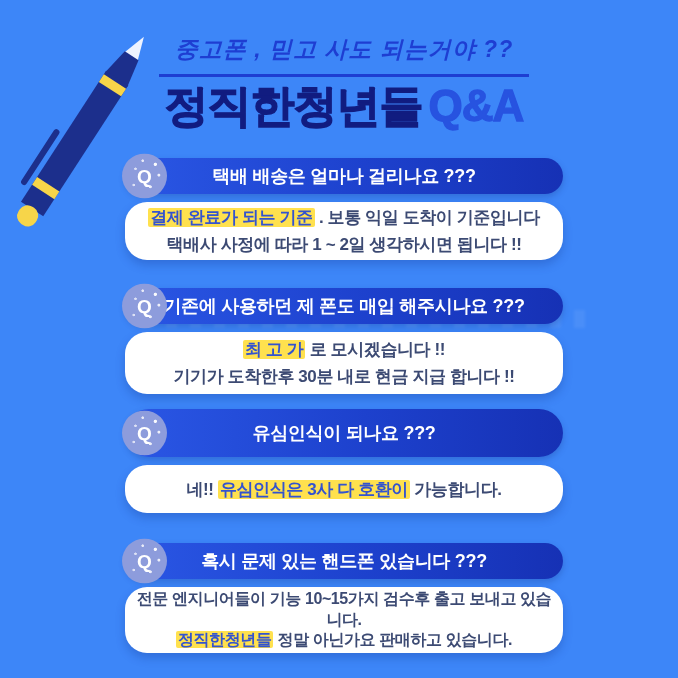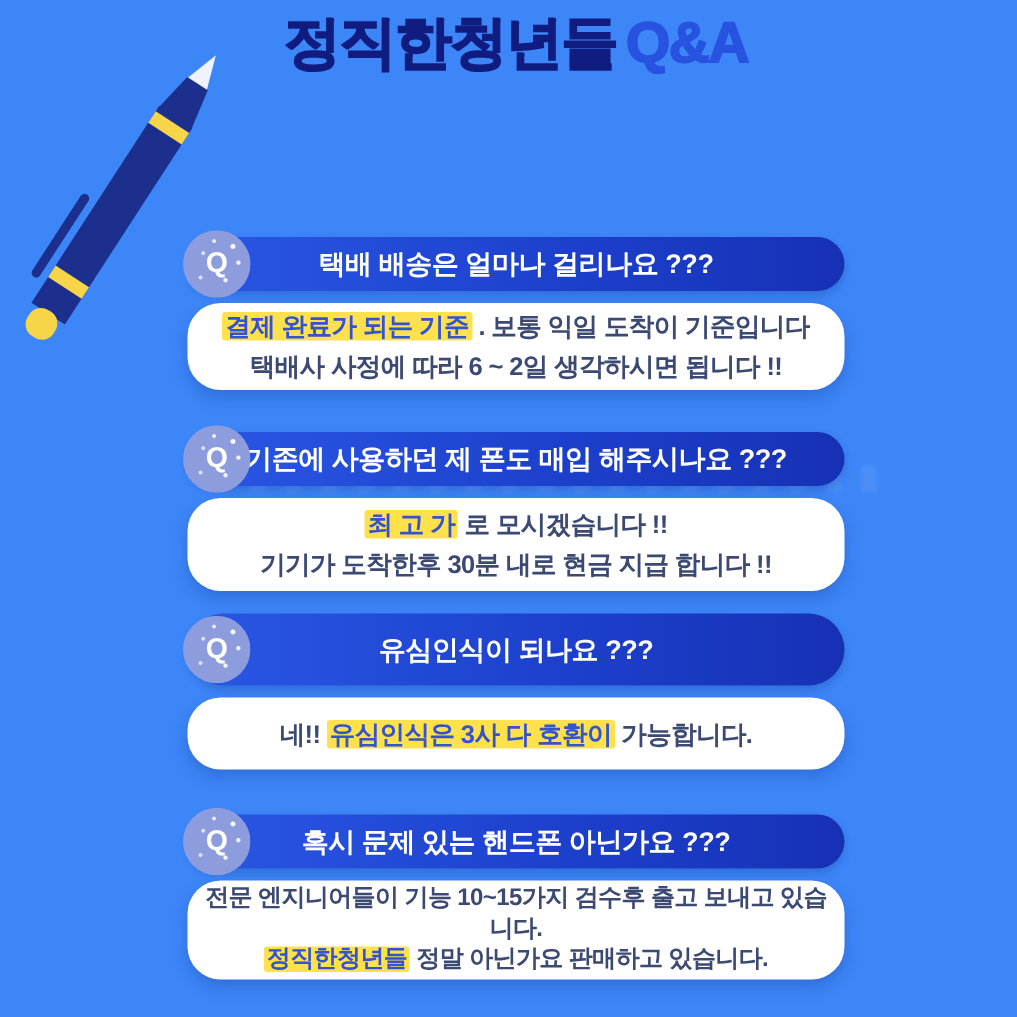--- a/index.html
+++ b/index.html
@@ -12,21 +12,21 @@
   .pen-wrap{position:absolute;left:-2px;top:14px;width:165px;height:240px;}
   
   .header{position:absolute;left:118px;top:0;width:452px;text-align:center;}
   .tagline{
     margin-top:34px;display:inline-block;
     font-size:23px;font-weight:bold;font-style:italic;
     color:var(--handBlue,#1e3ed2);
     border-bottom:3px solid var(--handBlue,#1e3ed2);
     padding:0 16px 9px 16px;letter-spacing:1px;
   }
-  .title{margin-top:6px;font-size:38px;font-weight:bold;letter-spacing:-1px;line-height:46px;}
+  .title{margin-top:6px;font-size:44px;font-weight:bold;letter-spacing:-1px;line-height:46px;}
   .title .t-main{color:var(--titleNavy,#111c80);-webkit-text-stroke:1.3px var(--titleNavy,#111c80);}
   .title .t-qa{color:var(--qaBlue,#2753e0);-webkit-text-stroke:1.3px var(--qaBlue,#2753e0);margin-left:6px;}
   
   .watermark{
     position:absolute;left:142px;top:310px;width:452px;height:18px;
     background:repeating-linear-gradient(90deg,rgba(255,255,255,.13) 0 11px,rgba(255,255,255,0) 11px 24px);
     border-radius:9px;filter:blur(1.5px);opacity:.55;pointer-events:none;
   }
   
   .faq{position:absolute;left:125px;top:158px;width:438px;}
@@ -90,38 +90,41 @@
         <rect x="67" y="52" width="26" height="153" fill="#1c2f8c"></rect>
         <rect x="67" y="56" width="26" height="9" fill="#f7d549"></rect>
         <rect x="67" y="176" width="26" height="9" fill="#f7d549"></rect>
         <rect x="70" y="203" width="20" height="20" rx="9" fill="#f7d549"></rect>
         <rect x="56" y="126" width="6" height="64" rx="3" fill="#1c2f8c"></rect>
       </g>
     </svg>
   </div>
 
   <div class="header">
+    <div>
+      <span class="tagline">중고폰 , 믿고 사도 되는거야 ??</span>
+    </div>
     <div class="title">
       <span class="t-main">정직한청년들</span><span class="t-qa">Q&amp;A</span>
     </div>
   </div>
 
   <div class="watermark"></div>
 
   <div class="faq">
       <section class="qa-item qa-0">
         <div class="qbar">
           <span class="qbadge">Q</span>
           <div class="qtext">
             <div class="qline">택배 배송은 얼마나 걸리나요 ???</div>
           </div>
         </div>
         <div class="abox">
           <div class="aline"><span class="hl">결제 완료가 되는 기준</span><span> . 보통 익일 도착이 기준입니다</span></div>
-          <div class="aline"><span>택배사 사정에 따라 6 ~ 2일 생각하시면 됩니다 !!</span></div>
+          <div class="aline"><span>택배사 사정에 따라 1 ~ 2일 생각하시면 됩니다 !!</span></div>
         </div>
       </section>
       <section class="qa-item qa-1">
         <div class="qbar">
           <span class="qbadge">Q</span>
           <div class="qtext">
             <div class="qline">기존에 사용하던 제 폰도 매입 해주시나요 ???</div>
           </div>
         </div>
         <div class="abox">
@@ -137,21 +140,21 @@
           </div>
         </div>
         <div class="abox">
           <div class="aline"><span>네!! </span><span class="hl">유심인식은 3사 다 호환이</span><span> 가능합니다.</span></div>
         </div>
       </section>
       <section class="qa-item qa-3">
         <div class="qbar">
           <span class="qbadge">Q</span>
           <div class="qtext">
-            <div class="qline">혹시 문제 있는 핸드폰 아닌가요 ???</div>
+            <div class="qline">혹시 문제 있는 핸드폰 있습니다 ???</div>
           </div>
         </div>
         <div class="abox">
           <div class="aline"><span>전문 엔지니어들이 기능 10~15가지 검수후 출고 보내고 있습니다.</span></div>
           <div class="aline"><span class="hl">정직한청년들</span><span> 정말 아닌가요 판매하고 있습니다.</span></div>
         </div>
       </section>
     </div>
 
 </div>

